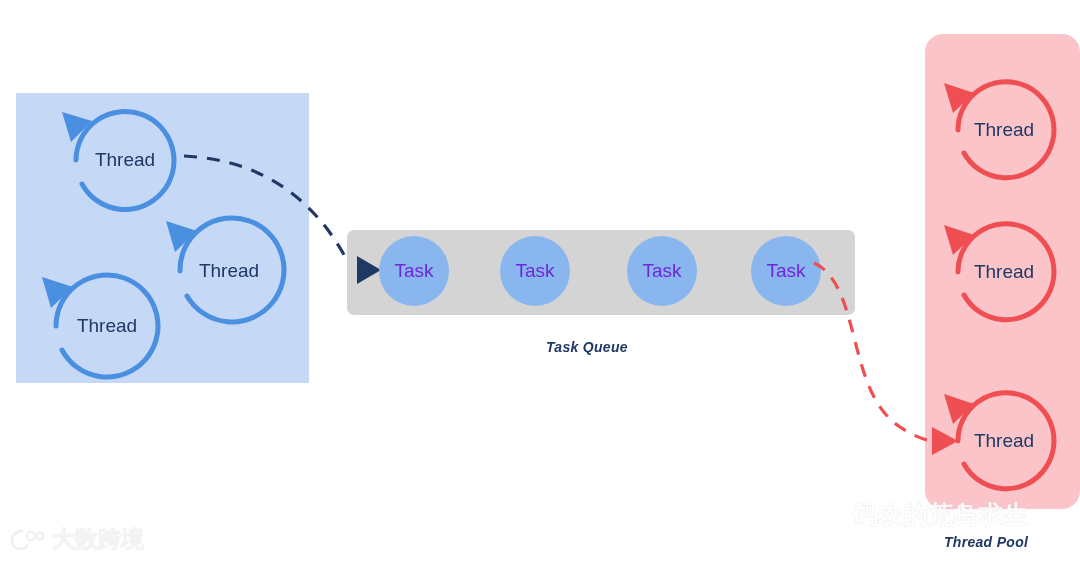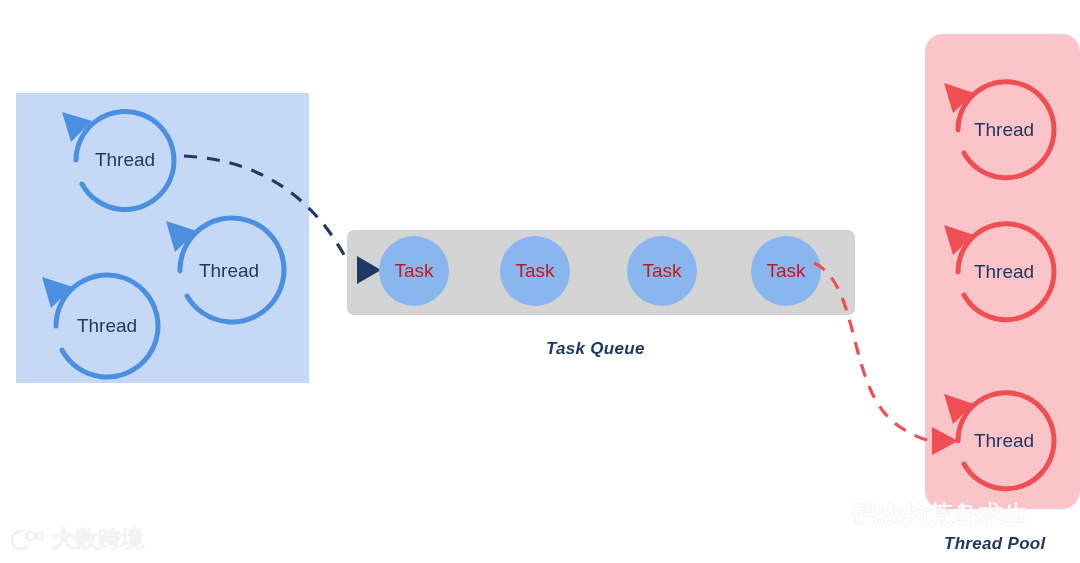--- a/index.html
+++ b/index.html
@@ -51,39 +51,39 @@
     background: #d4d4d4;
     border-radius: 7px;
   }
 
   
   .caption {
     position: absolute;
     color: #1f3864;
     font-weight: bold;
     font-style: italic;
-    font-size: 17px;
+    font-size: 14px;
     letter-spacing: 0.3px;
     white-space: nowrap;
   }
   .caption-producers { left: 78px; top: 413px; }
   .caption-queue { left: 546px; top: 339px; }
   .caption-pool { left: 944px; top: 534px; }
 
   .node-label {
     position: absolute;
     color: #1f3864;
     font-size: 19px;
     white-space: nowrap;
     transform: translate(-50%, -50%);
     text-align: right;
   }
   .task-label {
     position: absolute;
-    color: #b91c1c;
+    color: #6d28d9;
     font-size: 19px;
     white-space: nowrap;
     transform: translate(-50%, -50%);
   }
 
   
   .wm {
     position: absolute;
     display: flex;
     align-items: center;

